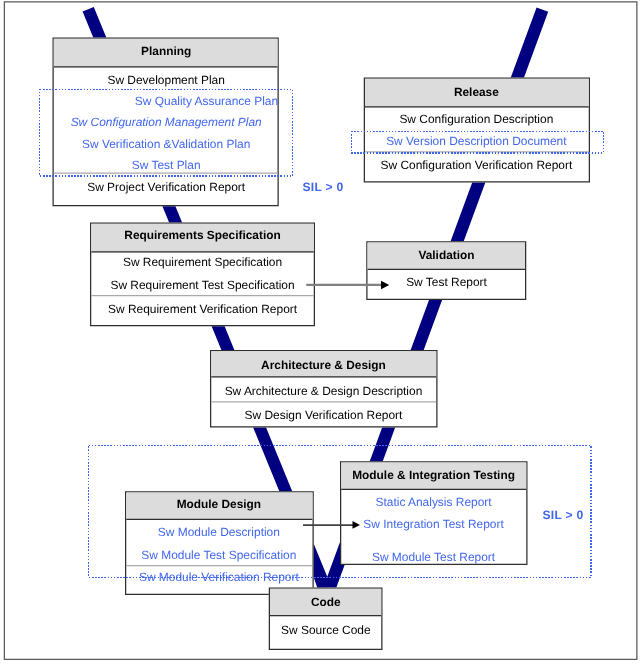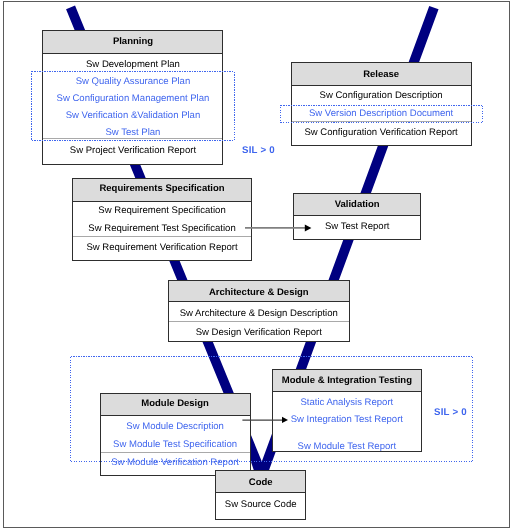--- a/index.html
+++ b/index.html
@@ -45,22 +45,22 @@
     <g fill="none" stroke="#3f66ee" stroke-width="1" stroke-dasharray="1.3 1.2">
       <rect x="31.8" y="71.4" width="202.2" height="69.4"></rect>
       <rect x="280.9" y="105.0" width="201.9" height="17.3"></rect>
       <rect x="70.8" y="356.6" width="402.0" height="105.1"></rect>
     </g>
   </svg>
 
   <div class="box" style="left:42.4px;top:30.0px;width:181.1px;height:134.5px;">
     <div class="bhdr" style="height:22.8px;line-height:22.6px;">Planning</div>
     <div class="brow" style="height:17.3px;line-height:21.2px;">Sw Development Plan</div>
-    <div class="brow blue" style="height:17.1px;line-height:22.2px;">Sw Quality Assurance Plan</div>
-    <div class="brow blue" style="height:17.2px;line-height:21.9px;">Sw Configuration Management Plan</div>
+    <div class="brow blue" style="height:17.1px;line-height:22.2px;text-align:right;">Sw Quality Assurance Plan</div>
+    <div class="brow blue" style="height:17.2px;line-height:21.9px;font-style:italic;">Sw Configuration Management Plan</div>
     <div class="brow blue" style="height:16.8px;line-height:22.1px;">Sw Verification &amp;Validation Plan</div>
     <div class="brow blue" style="height:15.5px;line-height:21.4px;">Sw Test Plan</div>
     <div class="brow sep" style="height:26.6px;line-height:24.9px;">Sw Project Verification Report</div>
   </div>
 
   <div class="box" style="left:290.5px;top:62.4px;width:181.2px;height:83.2px;">
     <div class="bhdr" style="height:23.1px;line-height:23.8px;">Release</div>
     <div class="brow" style="height:17.5px;line-height:20.1px;">Sw Configuration Description</div>
     <div class="brow blue" style="height:17.4px;line-height:19.7px;">Sw Version Description Document</div>
     <div class="brow sep" style="height:25.0px;line-height:22.7px;">Sw Configuration Verification Report</div>

